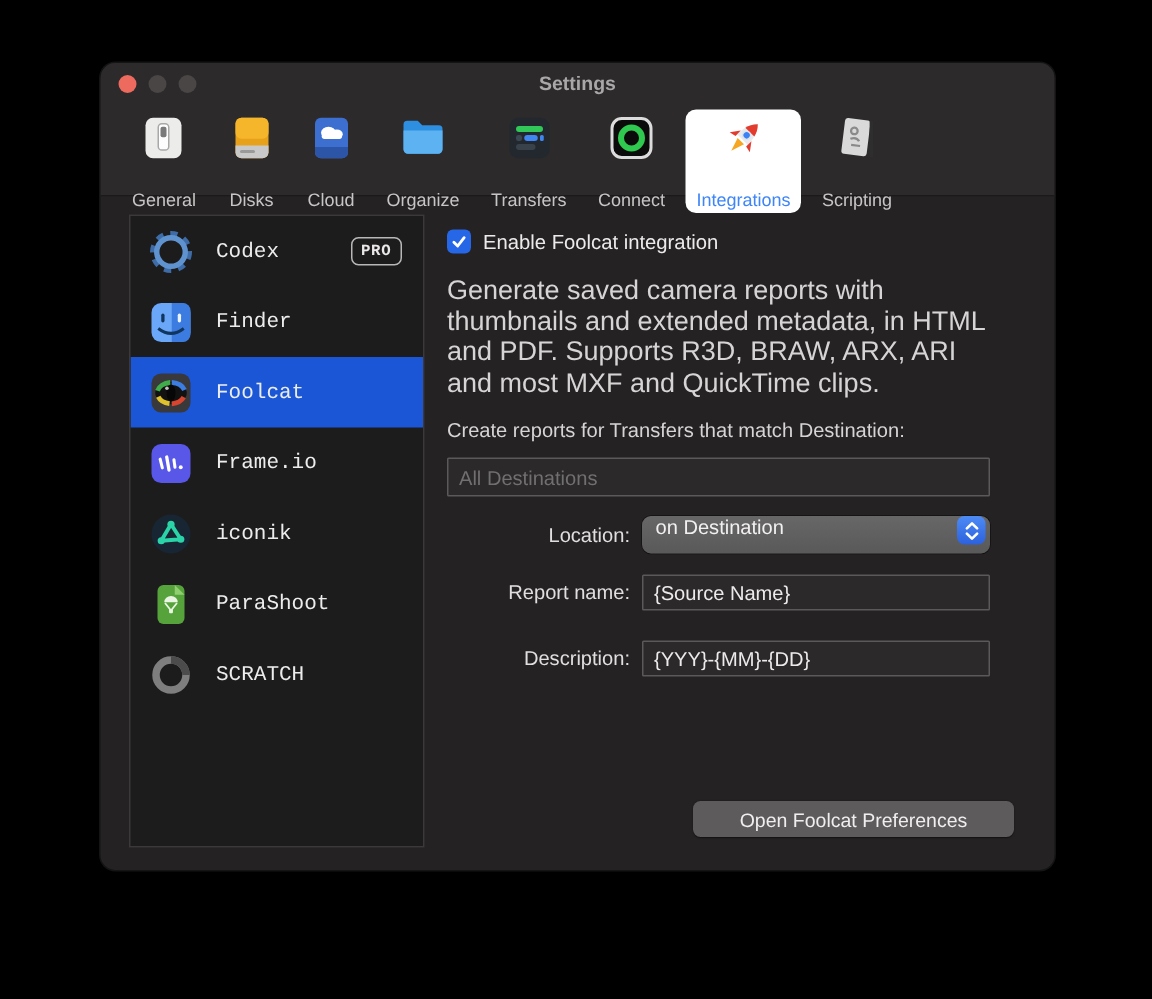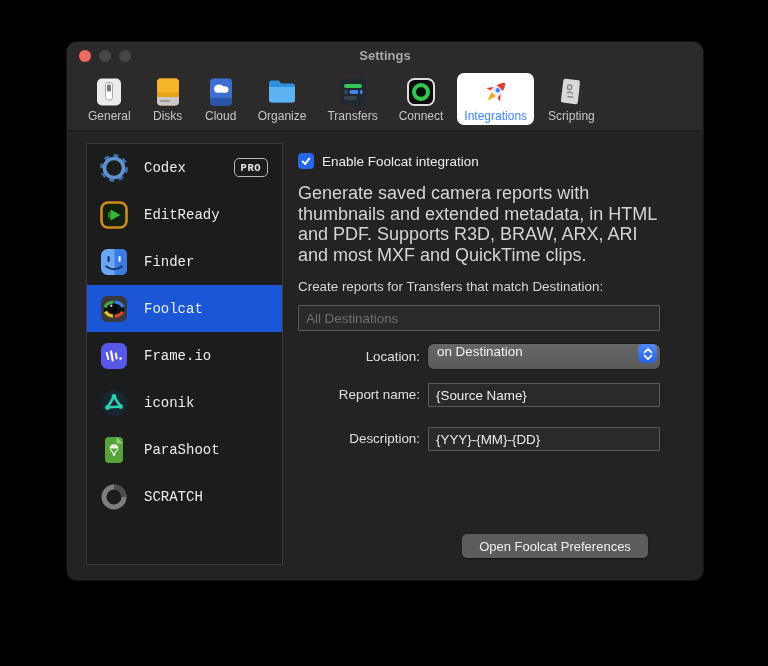--- a/index.html
+++ b/index.html
@@ -23,21 +23,21 @@
     position:absolute;left:0;right:0;top:6px;text-align:center;
     font-size:13px;font-weight:bold;color:#a9a7a7;
   }
   
   .toolbar{
     position:absolute;left:0;top:28px;right:0;height:61px;background:#2c2a2b;
     border-bottom:1px solid #1b191a;
     display:flex;align-items:flex-start;padding:3px 0 0 14px;gap:7px;box-sizing:border-box;
   }
   .titem{
-    display:flex;flex-direction:column;align-items:center;gap:1px;
+    display:flex;flex-direction:column;align-items:center;gap:18px;
     padding:3px 7px 2px;border-radius:7px;
   }
   .titem.sel{background:#ffffff;}
   .ticon{width:32px;height:32px;display:block;}
   .ticon svg{width:32px;height:32px;display:block;}
   .tlabel{font-size:12px;color:#c7c5c5;white-space:nowrap;}
   .titem.sel .tlabel{color:#3e86f8;}
   
   .sidebar{
     position:absolute;left:19px;top:101px;width:197px;height:422px;
@@ -86,21 +86,21 @@
   }
   .popup-value{flex:1;font-size:13.4px;color:#f2f0f0;padding-left:9px;}
   .stepper{
     width:19px;height:19px;margin-right:3px;border-radius:5px;
     background:linear-gradient(#4d8bf5,#2c61dd);
     display:flex;align-items:center;justify-content:center;
   }
   .report-field{position:absolute;left:361px;top:341px;width:232px;height:24px;}
   .desc-field{position:absolute;left:361px;top:385px;width:232px;height:24px;}
   .open-btn{
-    position:absolute;left:395px;top:492px;width:186px;height:24px;
+    position:absolute;left:395px;top:492px;width:214px;height:24px;
     background:#5d5b5c;border:none;border-radius:5px;color:#f0eeee;
     font-size:13px;font-family:"Liberation Sans",sans-serif;
     box-shadow:0 0.5px 1px rgba(0,0,0,.5);
   }
 </style>
 </head>
 <body>
 
 <div class="window">
 
@@ -222,30 +222,20 @@
       <span class="sicon">
           <svg viewBox="0 0 30 30">
         <circle cx="15" cy="15" r="11.5" fill="none" stroke="#3e6ca6" stroke-width="5" stroke-dasharray="4.5 4.4"></circle>
         <circle cx="15" cy="15" r="9.5" fill="none" stroke="#5f93cf" stroke-width="3.6"></circle>
       </svg>
         </span>
       <span class="slabel">Codex</span>
       <span class="badge">PRO</span>
     </div>
 
-    <div class="srow">
-      <span class="sicon">
-          <svg viewBox="0 0 30 30">
-        <rect x="2.5" y="2.5" width="25" height="25" rx="6.5" fill="#15210f" stroke="#cf8b1e" stroke-width="2.6"></rect>
-        <path d="M9 11.5L16 15l-7 3.5z" fill="#1f7a28"></path>
-        <path d="M11.5 9.5L21.5 15l-10 5.5z" fill="#35b83a"></path>
-      </svg>
-        </span>
-      <span class="slabel">EditReady</span>
-    </div>
 
     <div class="srow">
       <span class="sicon">
           <svg viewBox="0 0 30 30">
         <rect x="2" y="2" width="26" height="26" rx="6.5" fill="#6aa7f8"></rect>
         <path d="M15.5 2H23a5 5 0 0 1 5 5v16a5 5 0 0 1-5 5h-7.5z" fill="#3c7ce0"></path>
         <rect x="8.5" y="9" width="2.2" height="6" rx="1.1" fill="#10365f"></rect>
         <rect x="19.5" y="9" width="2.2" height="6" rx="1.1" fill="#eaf3ff"></rect>
         <path d="M6.5 19q8.5 6.5 17 0" stroke="#10365f" stroke-width="2" fill="none"></path>
       </svg>

